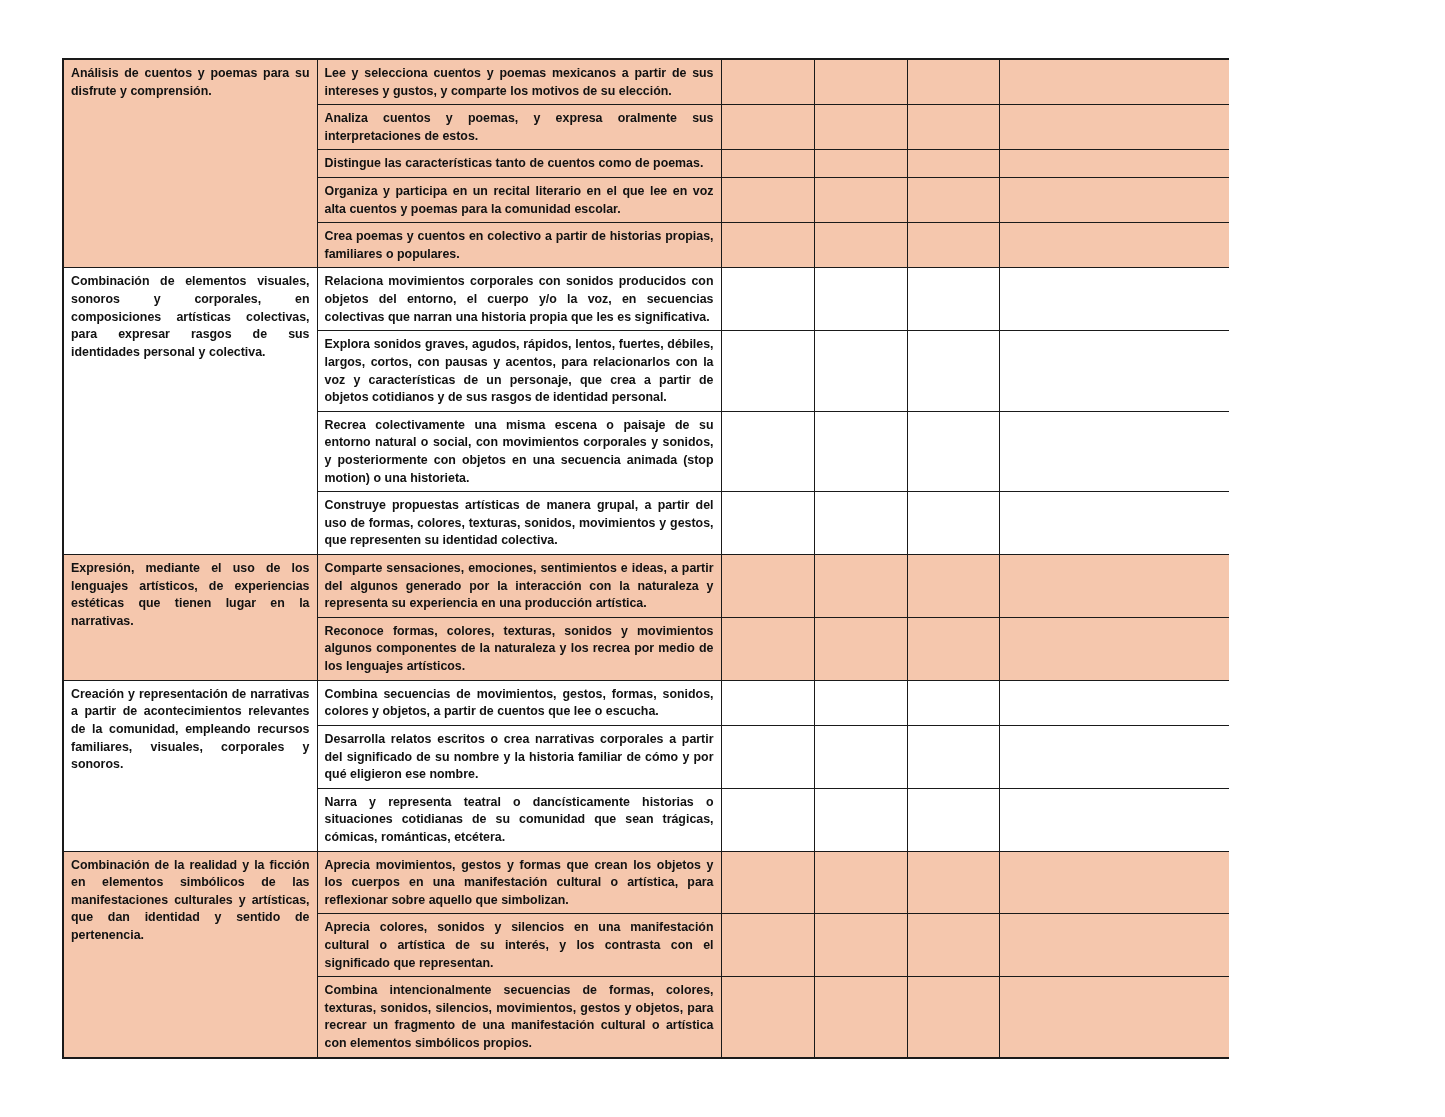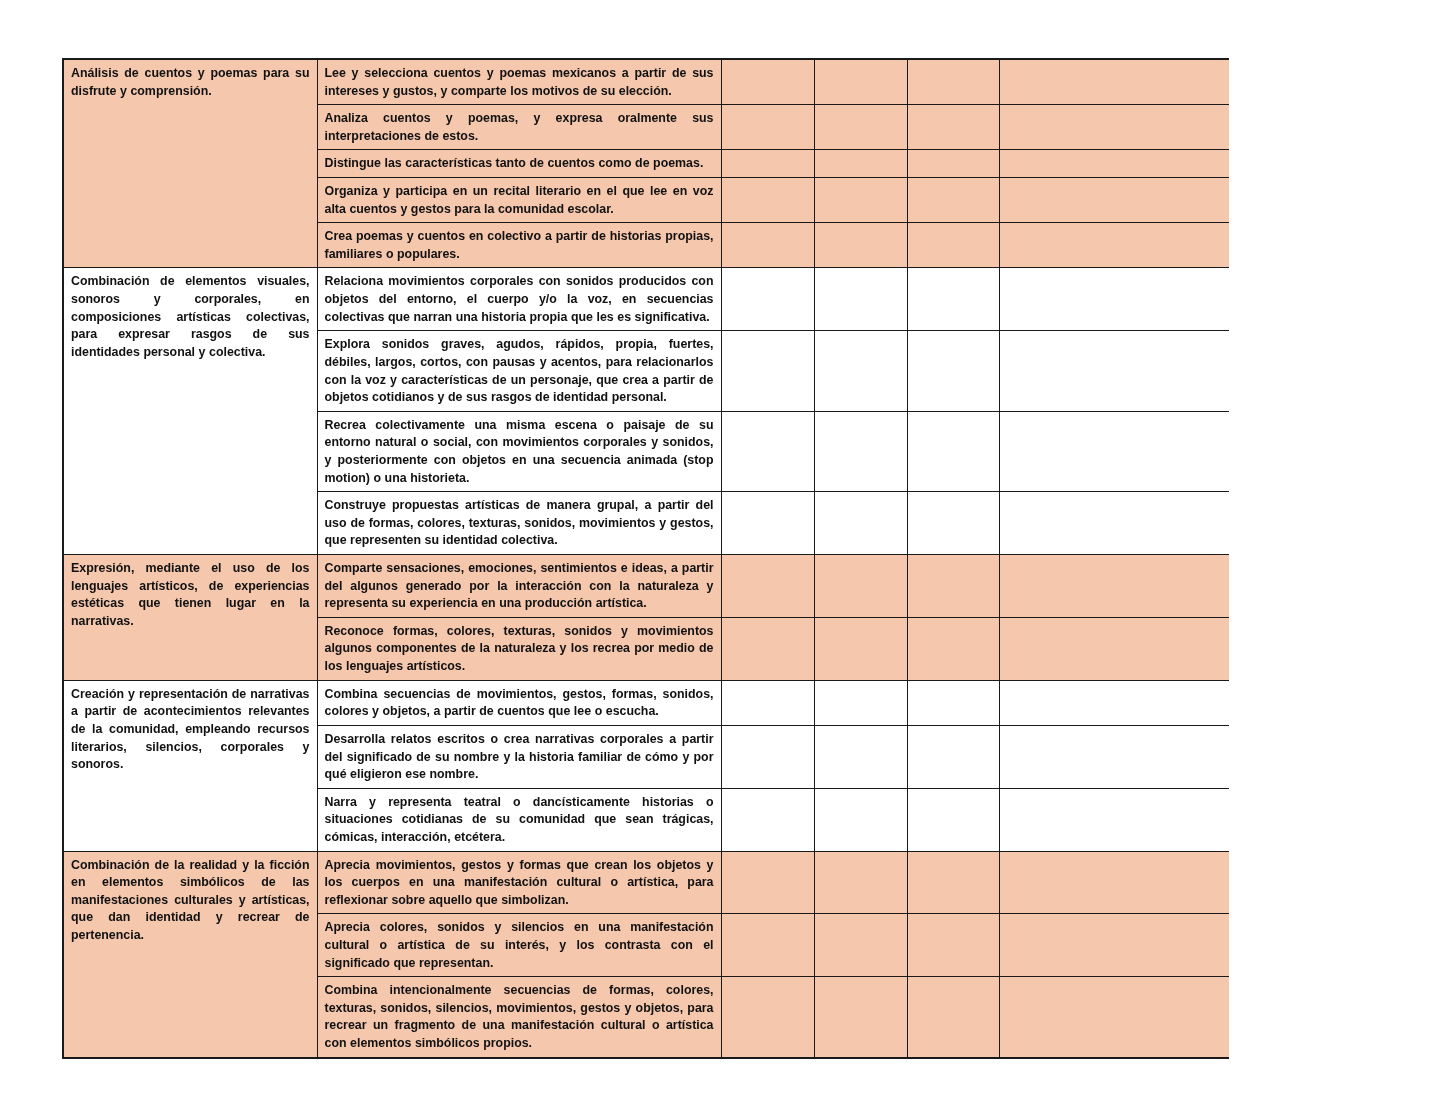--- a/index.html
+++ b/index.html
@@ -112,21 +112,21 @@
             <td class="empty-cell shaded">&nbsp;</td>
           </tr>
           <tr class="shaded">
             <td class="desc-cell shaded">Distingue las características tanto de cuentos como de poemas.</td>
             <td class="empty-cell shaded">&nbsp;</td>
             <td class="empty-cell shaded">&nbsp;</td>
             <td class="empty-cell shaded">&nbsp;</td>
             <td class="empty-cell shaded">&nbsp;</td>
           </tr>
           <tr class="shaded">
-            <td class="desc-cell shaded">Organiza y participa en un recital literario en el que lee en voz alta cuentos y gestos para la comunidad escolar.</td>
+            <td class="desc-cell shaded">Organiza y participa en un recital literario en el que lee en voz alta cuentos y poemas para la comunidad escolar.</td>
             <td class="empty-cell shaded">&nbsp;</td>
             <td class="empty-cell shaded">&nbsp;</td>
             <td class="empty-cell shaded">&nbsp;</td>
             <td class="empty-cell shaded">&nbsp;</td>
           </tr>
           <tr class="shaded">
             <td class="desc-cell shaded">Crea poemas y cuentos en colectivo a partir de historias propias, familiares o populares.</td>
             <td class="empty-cell shaded">&nbsp;</td>
             <td class="empty-cell shaded">&nbsp;</td>
             <td class="empty-cell shaded">&nbsp;</td>
@@ -134,21 +134,21 @@
           </tr>
           <tr class="plain">
             <td class="content-cell plain" rowspan="4">Combinación de elementos visuales, sonoros y corporales, en composiciones artísticas colectivas, para expresar rasgos de sus identidades personal y colectiva.</td>
             <td class="desc-cell plain">Relaciona movimientos corporales con sonidos producidos con objetos del entorno, el cuerpo y/o la voz, en secuencias colectivas que narran una historia propia que les es significativa.</td>
             <td class="empty-cell plain">&nbsp;</td>
             <td class="empty-cell plain">&nbsp;</td>
             <td class="empty-cell plain">&nbsp;</td>
             <td class="empty-cell plain">&nbsp;</td>
           </tr>
           <tr class="plain">
-            <td class="desc-cell plain">Explora sonidos graves, agudos, rápidos, propia, fuertes, débiles, largos, cortos, con pausas y acentos, para relacionarlos con la voz y características de un personaje, que crea a partir de objetos cotidianos y de sus rasgos de identidad personal.</td>
+            <td class="desc-cell plain">Explora sonidos graves, agudos, rápidos, lentos, fuertes, débiles, largos, cortos, con pausas y acentos, para relacionarlos con la voz y características de un personaje, que crea a partir de objetos cotidianos y de sus rasgos de identidad personal.</td>
             <td class="empty-cell plain">&nbsp;</td>
             <td class="empty-cell plain">&nbsp;</td>
             <td class="empty-cell plain">&nbsp;</td>
             <td class="empty-cell plain">&nbsp;</td>
           </tr>
           <tr class="plain">
             <td class="desc-cell plain">Recrea colectivamente una misma escena o paisaje de su entorno natural o social, con movimientos corporales y sonidos, y posteriormente con objetos en una secuencia animada (stop motion) o una historieta.</td>
             <td class="empty-cell plain">&nbsp;</td>
             <td class="empty-cell plain">&nbsp;</td>
             <td class="empty-cell plain">&nbsp;</td>
@@ -170,43 +170,43 @@
             <td class="empty-cell shaded">&nbsp;</td>
           </tr>
           <tr class="shaded">
             <td class="desc-cell shaded">Reconoce formas, colores, texturas, sonidos y movimientos algunos componentes de la naturaleza y los recrea por medio de los lenguajes artísticos.</td>
             <td class="empty-cell shaded">&nbsp;</td>
             <td class="empty-cell shaded">&nbsp;</td>
             <td class="empty-cell shaded">&nbsp;</td>
             <td class="empty-cell shaded">&nbsp;</td>
           </tr>
           <tr class="plain">
-            <td class="content-cell plain" rowspan="3">Creación y representación de narrativas a partir de acontecimientos relevantes de la comunidad, empleando recursos literarios, silencios, corporales y sonoros.</td>
+            <td class="content-cell plain" rowspan="3">Creación y representación de narrativas a partir de acontecimientos relevantes de la comunidad, empleando recursos familiares, visuales, corporales y sonoros.</td>
             <td class="desc-cell plain">Combina secuencias de movimientos, gestos, formas, sonidos, colores y objetos, a partir de cuentos que lee o escucha.</td>
             <td class="empty-cell plain">&nbsp;</td>
             <td class="empty-cell plain">&nbsp;</td>
             <td class="empty-cell plain">&nbsp;</td>
             <td class="empty-cell plain">&nbsp;</td>
           </tr>
           <tr class="plain">
             <td class="desc-cell plain">Desarrolla relatos escritos o crea narrativas corporales a partir del significado de su nombre y la historia familiar de cómo y por qué eligieron ese nombre.</td>
             <td class="empty-cell plain">&nbsp;</td>
             <td class="empty-cell plain">&nbsp;</td>
             <td class="empty-cell plain">&nbsp;</td>
             <td class="empty-cell plain">&nbsp;</td>
           </tr>
           <tr class="plain">
-            <td class="desc-cell plain">Narra y representa teatral o dancísticamente historias o situaciones cotidianas de su comunidad que sean trágicas, cómicas, interacción, etcétera.</td>
-            <td class="empty-cell plain">&nbsp;</td>
-            <td class="empty-cell plain">&nbsp;</td>
-            <td class="empty-cell plain">&nbsp;</td>
-            <td class="empty-cell plain">&nbsp;</td>
-          </tr>
-          <tr class="shaded">
-            <td class="content-cell shaded" rowspan="3">Combinación de la realidad y la ficción en elementos simbólicos de las manifestaciones culturales y artísticas, que dan identidad y recrear de pertenencia.</td>
+            <td class="desc-cell plain">Narra y representa teatral o dancísticamente historias o situaciones cotidianas de su comunidad que sean trágicas, cómicas, románticas, etcétera.</td>
+            <td class="empty-cell plain">&nbsp;</td>
+            <td class="empty-cell plain">&nbsp;</td>
+            <td class="empty-cell plain">&nbsp;</td>
+            <td class="empty-cell plain">&nbsp;</td>
+          </tr>
+          <tr class="shaded">
+            <td class="content-cell shaded" rowspan="3">Combinación de la realidad y la ficción en elementos simbólicos de las manifestaciones culturales y artísticas, que dan identidad y sentido de pertenencia.</td>
             <td class="desc-cell shaded">Aprecia movimientos, gestos y formas que crean los objetos y los cuerpos en una manifestación cultural o artística, para reflexionar sobre aquello que simbolizan.</td>
             <td class="empty-cell shaded">&nbsp;</td>
             <td class="empty-cell shaded">&nbsp;</td>
             <td class="empty-cell shaded">&nbsp;</td>
             <td class="empty-cell shaded">&nbsp;</td>
           </tr>
           <tr class="shaded">
             <td class="desc-cell shaded">Aprecia colores, sonidos y silencios en una manifestación cultural o artística de su interés, y los contrasta con el significado que representan.</td>
             <td class="empty-cell shaded">&nbsp;</td>
             <td class="empty-cell shaded">&nbsp;</td>

